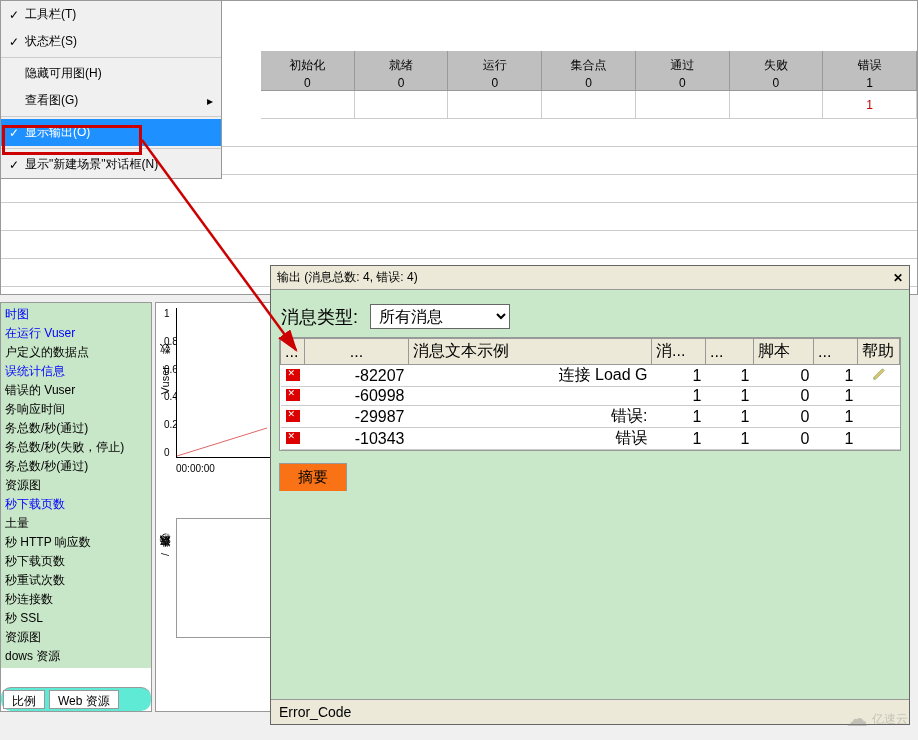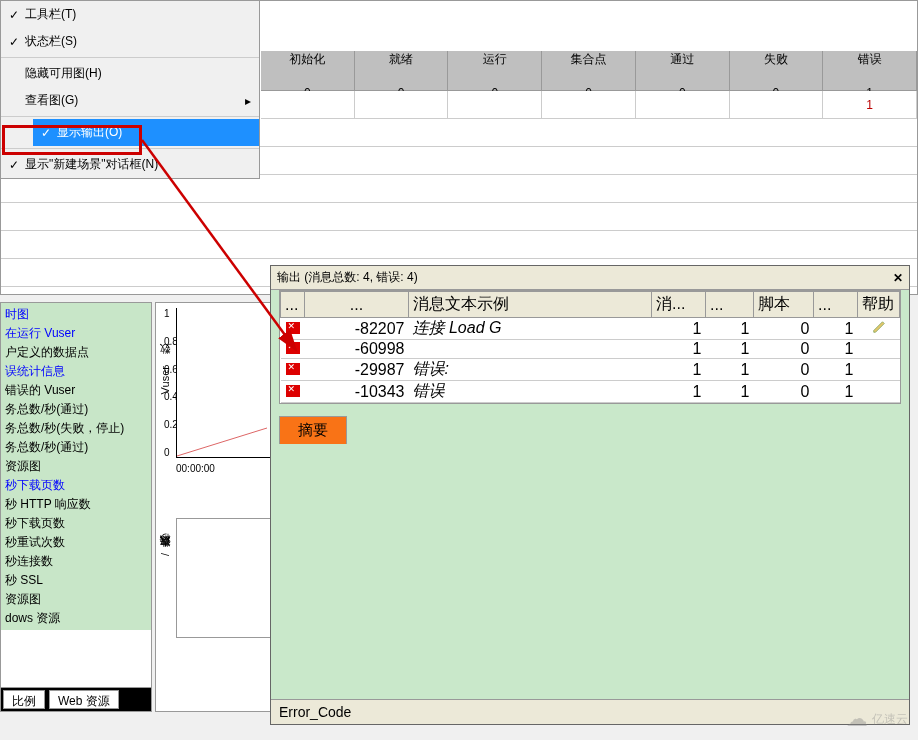--- a/index.html
+++ b/index.html
@@ -1,49 +1,49 @@
 <!DOCTYPE html>
 <html><head>
 <meta charset="utf-8">
 <style>
 * { box-sizing: border-box; margin: 0; padding: 0; font-family: "Microsoft YaHei", sans-serif; font-size: 12px; }
 body { width: 918px; height: 740px; background: #f0f0f0; position: relative; overflow: hidden; }
 
 
 .grid-area { position: absolute; top: 0; left: 0; right: 0; height: 295px; background: #fff; border: 1px solid #999; }
 .grid-header { display: flex; height: 40px; background: #bfbfbf; border-bottom: 1px solid #999; position: absolute; left: 260px; right: 0; top: 50px; }
-.grid-header-cell { flex: 1; text-align: center; border-right: 1px solid #999; display: flex; flex-direction: column; justify-content: flex-start; gap: 16px; }
+.grid-header-cell { flex: 1; text-align: center; border-right: 1px solid #999; display: flex; flex-direction: column; justify-content: flex-end; }
 .grid-header-cell .h1 { font-size: 12px; }
 .grid-header-cell .h2 { font-size: 12px; margin-top: 2px; }
 .grid-row { position: absolute; left: 260px; right: 0; top: 90px; height: 28px; display: flex; background: #fff; border-bottom: 1px solid #ccc; }
 .grid-cell { flex: 1; text-align: center; border-right: 1px solid #ccc; line-height: 28px; }
 .grid-lines { position: absolute; left: 0; right: 0; top: 118px; bottom: 0; }
 .grid-line { height: 28px; border-bottom: 1px solid #ccc; }
 
 
-.menu { position: absolute; top: 0; left: 0; width: 260px; background: #f0f0f0; border: 1px solid #999; z-index: 10; }
+.menu { position: absolute; top: 0; left: 0; width: 222px; background: #f0f0f0; border: 1px solid #999; z-index: 10; }
 .menu-item { display: flex; align-items: center; height: 27px; padding: 0 8px; cursor: pointer; }
 .menu-item.checked::before { content: "✓"; width: 16px; }
 .menu-item:not(.checked)::before { content: ""; width: 16px; display: inline-block; }
-.menu-item.highlighted { background: #1e90ff; color: #fff; margin-left: 32px; }
+.menu-item.highlighted { background: #1e90ff; color: #fff; }
 .menu-item .arrow { margin-left: auto; }
 .menu-sep { height: 1px; background: #ccc; margin: 2px 0; }
 
 
 .red-box { position: absolute; border: 3px solid #c00; top: 125px; left: 2px; width: 140px; height: 30px; z-index: 12; pointer-events: none; }
 
 
 .arrow-svg { position: absolute; top: 0; left: 0; width: 918px; height: 400px; z-index: 11; pointer-events: none; }
 
 
 .tree-panel { position: absolute; top: 302px; left: 0; width: 152px; bottom: 28px; background: #fff; border: 1px solid #999; overflow: hidden; }
 .tree-list { background: #c8e6c8; padding: 2px; }
 .tree-item { padding: 1px 2px; color: #000000; cursor: pointer; white-space: nowrap; }
 .tree-item.link { color: #00f; }
-.tabs-bottom { position: absolute; bottom: 0; left: 0; right: 0; height: 24px; background: #000000; border-top: 1px solid #999; display: flex; }
+.tabs-bottom { position: absolute; bottom: 0; left: 0; right: 0; height: 24px; background: #5eead4; border-top: 1px solid #999; display: flex; border-radius: 10px; }
 .tab-b { padding: 2px 8px; border: 1px solid #999; background: #fff; margin: 2px; }
 
 
 .chart-panel { position: absolute; top: 302px; left: 155px; width: 125px; bottom: 28px; background: #fff; border: 1px solid #999; }
 .chart-plot { position: absolute; top: 5px; left: 20px; right: 5px; height: 150px; background: #fff; border-left: 1px solid #000; border-bottom: 1px solid #000; }
 .y-label { position: absolute; left: 2px; top: 60px; writing-mode: vertical-rl; transform: rotate(180deg); font-size: 11px; }
 .y-ticks { position: absolute; left: 8px; top: 5px; height: 150px; display: flex; flex-direction: column; justify-content: space-between; }
 .y-ticks span { font-size: 10px; }
 .x-time { position: absolute; top: 160px; left: 20px; font-size: 10px; }
 .chart-plot2 { position: absolute; top: 215px; left: 20px; right: 5px; height: 120px; background: #fff; border: 1px solid #999; }
@@ -54,21 +54,21 @@
 .output-title { background: #ece9d8; border-bottom: 1px solid #999; padding: 3px 6px; display: flex; align-items: center; }
 .output-title .close { margin-left: auto; font-weight: bold; cursor: pointer; }
 .output-filter { padding: 14px 10px 8px; display: flex; align-items: center; gap: 12px; }
 .output-filter label { font-size: 18px; }
 .output-filter select { font-size: 16px; padding: 2px 4px; width: 140px; border: 1px solid #666; background: #fff; }
 .output-table { margin: 0 8px; background: #fff; border: 1px solid #999; }
 .output-table table { width: 100%; border-collapse: collapse; }
 .output-table th { background: #ece9d8; border: 1px solid #999; padding: 2px 4px; font-weight: normal; font-size: 16px; text-align: left; white-space: nowrap; overflow: hidden; }
 .output-table td { border-bottom: 1px solid #ccc; padding: 0 4px; font-size: 16px; text-align: right; white-space: nowrap; overflow: hidden; }
 .output-table td.icon-cell { width: 20px; text-align: center; }
-.output-table td.msg-text { text-align: left; font-style: italic; }
+.output-table td.msg-text { text-align: right; }
 .err-icon { display: inline-block; width: 14px; height: 12px; background: #d00; position: relative; }
 .err-icon::before { content: "✕"; color: #fff; font-size: 9px; position: absolute; left: 2px; top: -1px; }
 .pencil-icon { display: inline-block; width: 14px; height: 14px; }
 .pencil-icon svg { width: 14px; height: 14px; }
 .output-table td.right-icon { width: 20px; text-align: center; }
 
 .output-tab { margin: 12px 8px 0; }
 .output-tab .tab { display: inline-block; background: #f97316; border: 1px solid #999; padding: 4px 18px; font-size: 15px; border-bottom: none; }
 .output-status { position: absolute; bottom: 0; left: 0; right: 0; background: #ece9d8; border-top: 1px solid #999; padding: 4px 8px; font-size: 14px; }
 
@@ -166,25 +166,27 @@
   <line x1="142" y1="140" x2="296" y2="350" stroke="#c00" stroke-width="2.5" marker-end="url(#ah)"></line>
 </svg>
 
 <div class="tree-panel">
   <div class="tree-list" id="tree-list">
       <div class="tree-item link">时图</div>
       <div class="tree-item link">在运行 Vuser</div>
       <div class="tree-item">户定义的数据点</div>
       <div class="tree-item link">误统计信息</div>
       <div class="tree-item">错误的 Vuser</div>
+      <div class="tree-item">务响应时间</div>
       <div class="tree-item">务总数/秒(通过)</div>
       <div class="tree-item">务总数/秒(失败，停止)</div>
       <div class="tree-item">务总数/秒(通过)</div>
       <div class="tree-item">资源图</div>
       <div class="tree-item link">秒下载页数</div>
+      <div class="tree-item">土量</div>
       <div class="tree-item">秒 HTTP 响应数</div>
       <div class="tree-item">秒下载页数</div>
       <div class="tree-item">秒重试次数</div>
       <div class="tree-item">秒连接数</div>
       <div class="tree-item">秒 SSL</div>
       <div class="tree-item">资源图</div>
       <div class="tree-item">dows 资源</div>
     </div>
   <div class="tabs-bottom">
     <div class="tab-b">比例</div>
@@ -209,20 +211,26 @@
   </div>
   <div class="x-time">00:00:00</div>
   <div class="y-label2">点击次数/秒</div>
   <div class="chart-plot2"></div>
 </div>
 
 <div class="output-panel">
   <div class="output-title">
     <span>输出 (消息总数: 4,  错误: 4)</span>
     <span class="close">✕</span>
+  </div>
+  <div class="output-filter">
+    <label>消息类型:</label>
+    <select>
+      <option>所有消息</option>
+    </select>
   </div>
   <div class="output-table">
     <table>
       <colgroup>
           <col style="width:24px">
           <col style="width:104px">
           <col>
           <col style="width:54px">
           <col style="width:48px">
           <col style="width:60px">

